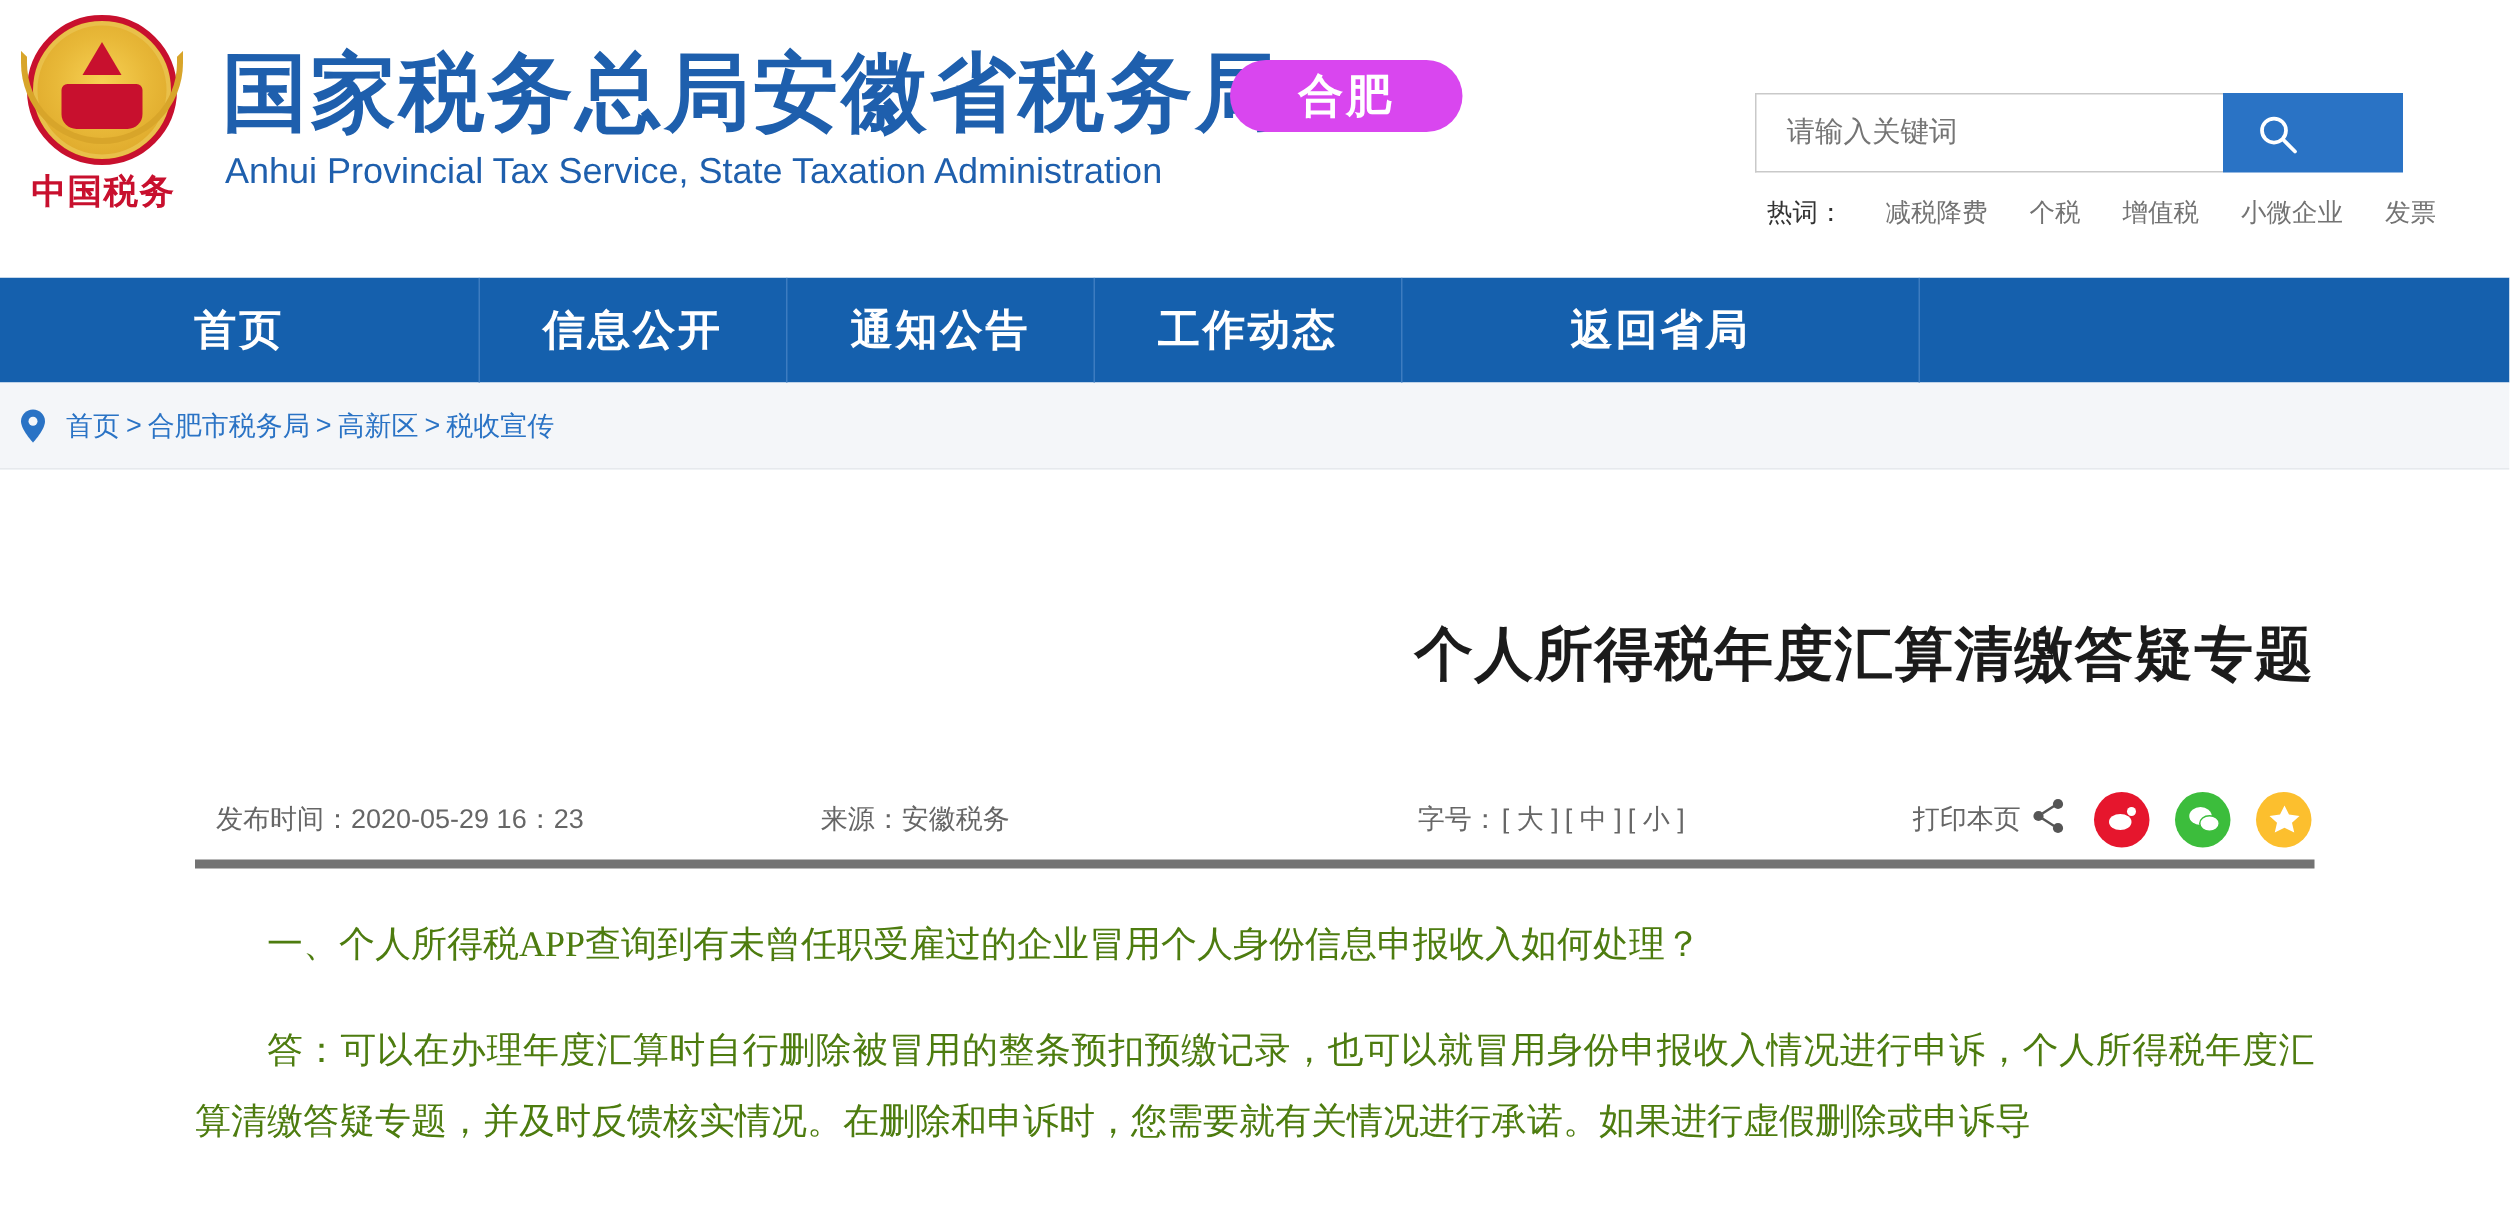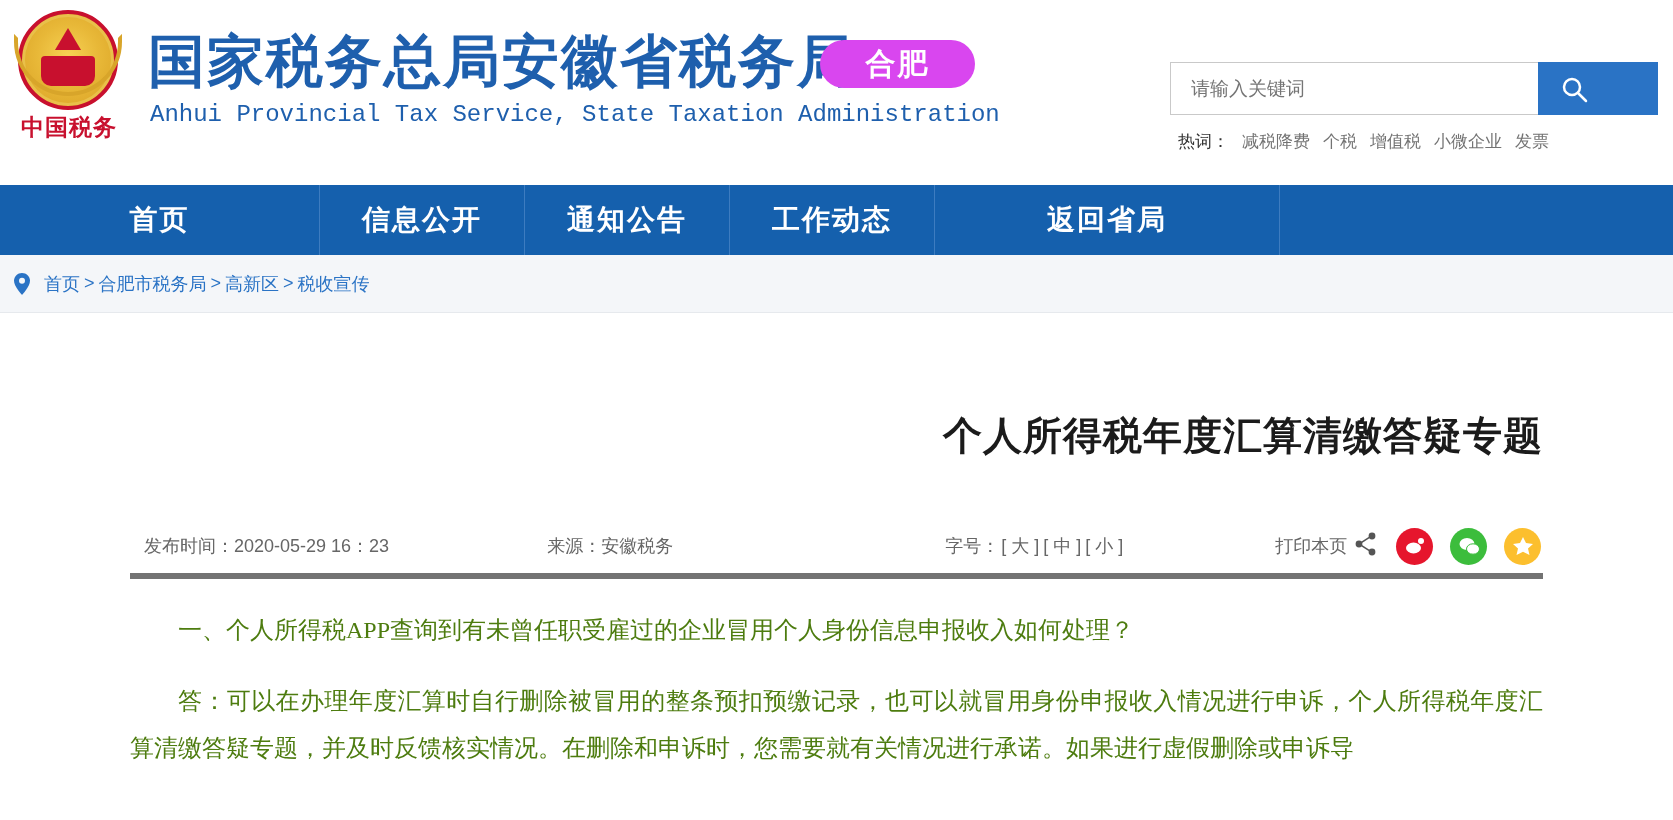--- a/index.html
+++ b/index.html
@@ -97,21 +97,21 @@
     font-family: "Liberation Serif", serif;
     font-weight: bold;
     font-size: 57px;
     color: #1e5fad;
     letter-spacing: 2px;
     white-space: nowrap;
   }
   .title-en {
     position: absolute;
     left: 150px; top: 101px;
-    font-family: Liberation Mono, monospace;
+    font-family: Liberation Sans, sans-serif;
     font-size: 24px;
     color: #1e5fad;
     white-space: nowrap;
   }
   .city-badge {
     position: absolute;
     left: 820px; top: 40px;
     width: 155px; height: 48px;
     border-radius: 24px;
     background: #d946ef;
@@ -125,21 +125,21 @@
   }
 
   
   .search-wrap {
     position: absolute;
     left: 1170px; top: 62px;
     display: flex;
     height: 53px;
   }
   .search-input {
-    width: 368px; height: 53px;
+    width: 312px; height: 53px;
     border: 1px solid #c9c9c9;
     border-right: none;
     background: #fff;
     font-size: 19px;
     color: #9a9a9a;
     padding: 0 20px;
     outline: none;
     font-family: "Liberation Sans", sans-serif;
   }
   .search-btn {
@@ -150,21 +150,21 @@
     position: relative;
   }
   .search-btn svg { position: absolute; left: 22px; top: 13px; }
   .hotwords {
     position: absolute;
     left: 1178px; top: 130px;
     font-size: 17px;
     color: #444;
     white-space: nowrap;
     display: flex;
-    gap: 13px;
+    gap: 28px;
     align-items: center;
   }
   .hotwords .lbl { color: #333; }
   .hotwords a { color: #737373; text-decoration: none; }
 
   
   .nav {
     height: 70px;
     background: #1560ad;
     display: flex;

